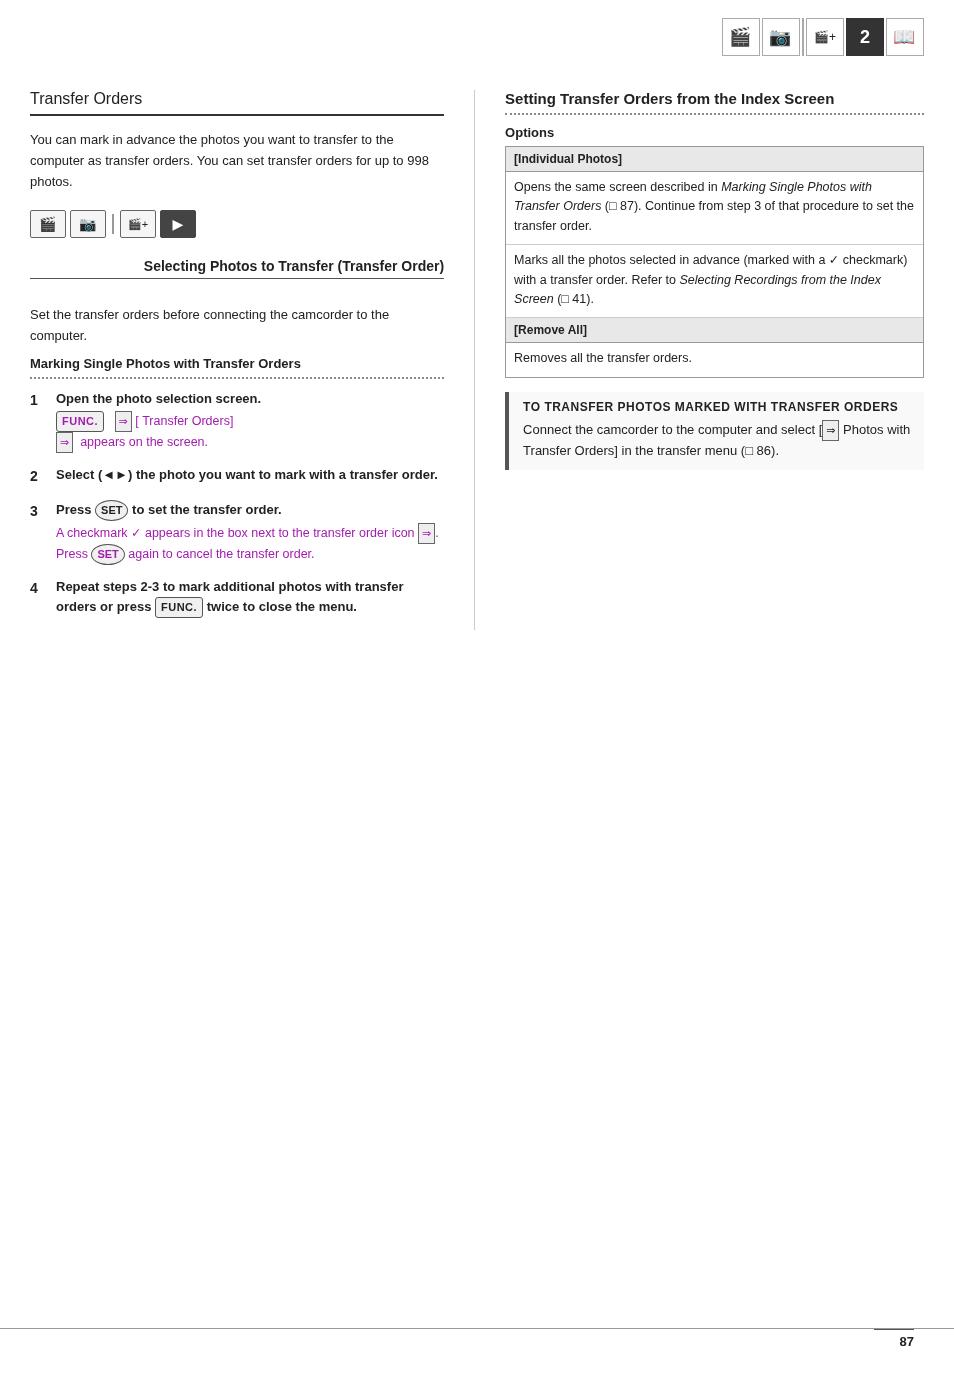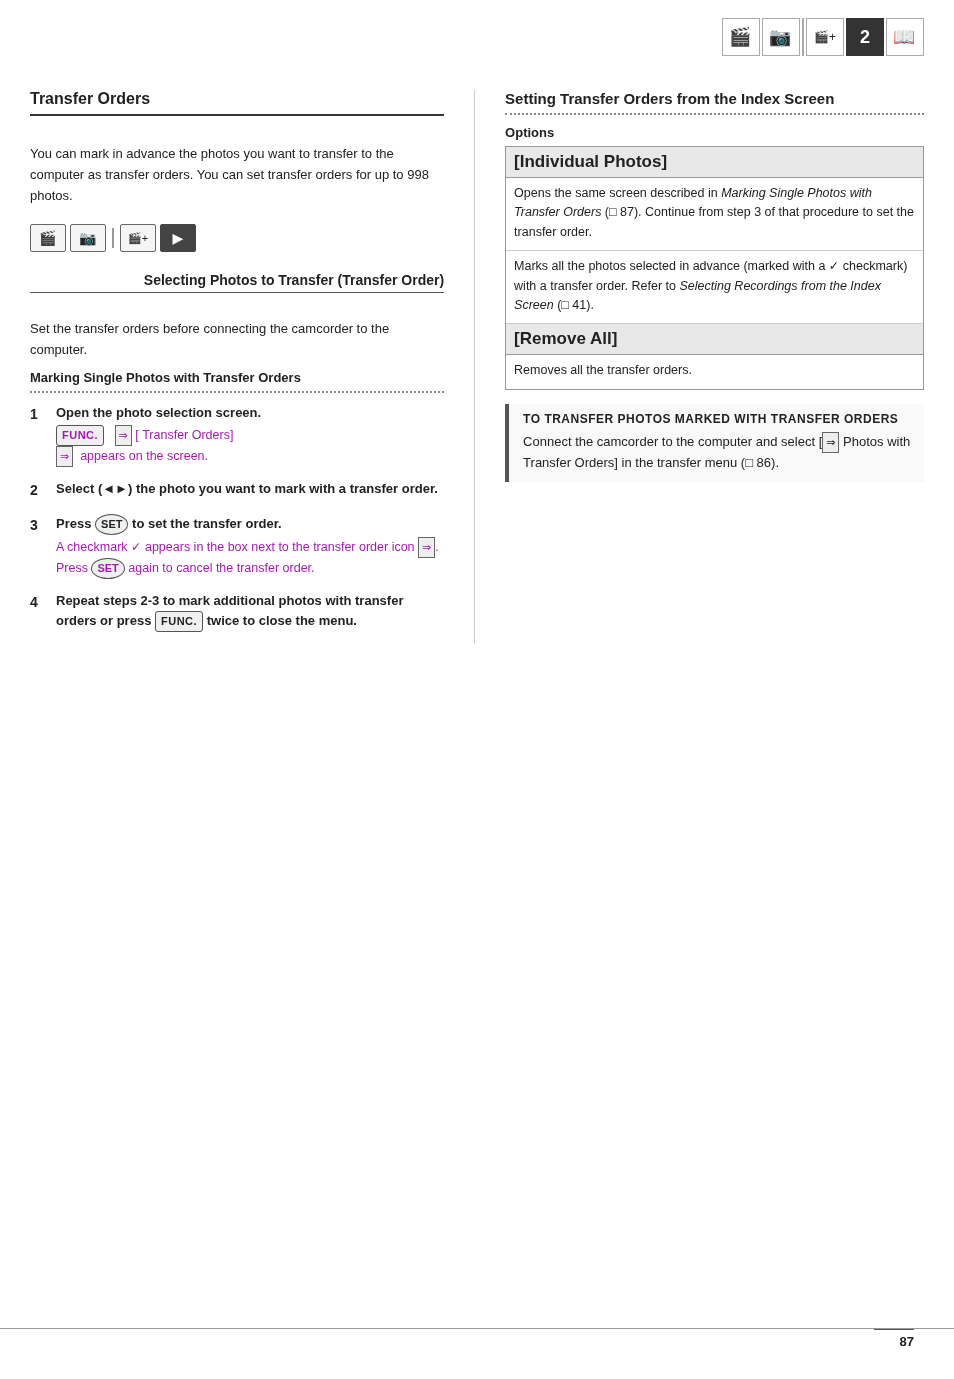--- a/index.html
+++ b/index.html
@@ -59,24 +59,24 @@
 
     
     .right-col {
       width: 464px;
       padding-left: 30px;
     }
 
     
     .section-title {
       font-size: 16px;
-      font-weight: bold;
+      font-weight: normal;
       border-bottom: 2px solid #333;
       padding-bottom: 6px;
-      margin-bottom: 28px;
+      margin-bottom: 14px;
     }
 
     .intro-text {
       font-size: 13px;
       line-height: 1.6;
       margin-bottom: 18px;
     }
 
     
     .mode-icons {
@@ -208,21 +208,21 @@
     
     .options-table {
       border: 1px solid #999;
       width: 100%;
       margin-bottom: 14px;
     }
     .option-header {
       background: #e8e8e8;
       border-bottom: 1px solid #999;
       padding: 5px 8px;
-      font-size: 17px;
+      font-size: 12px;
       font-weight: bold;
     }
     .option-header:not(:last-child) {
       border-bottom: 1px solid #999;
     }
     .option-desc {
       padding: 6px 8px 8px 8px;
       font-size: 12.5px;
       line-height: 1.55;
       border-bottom: 1px solid #ccc;

